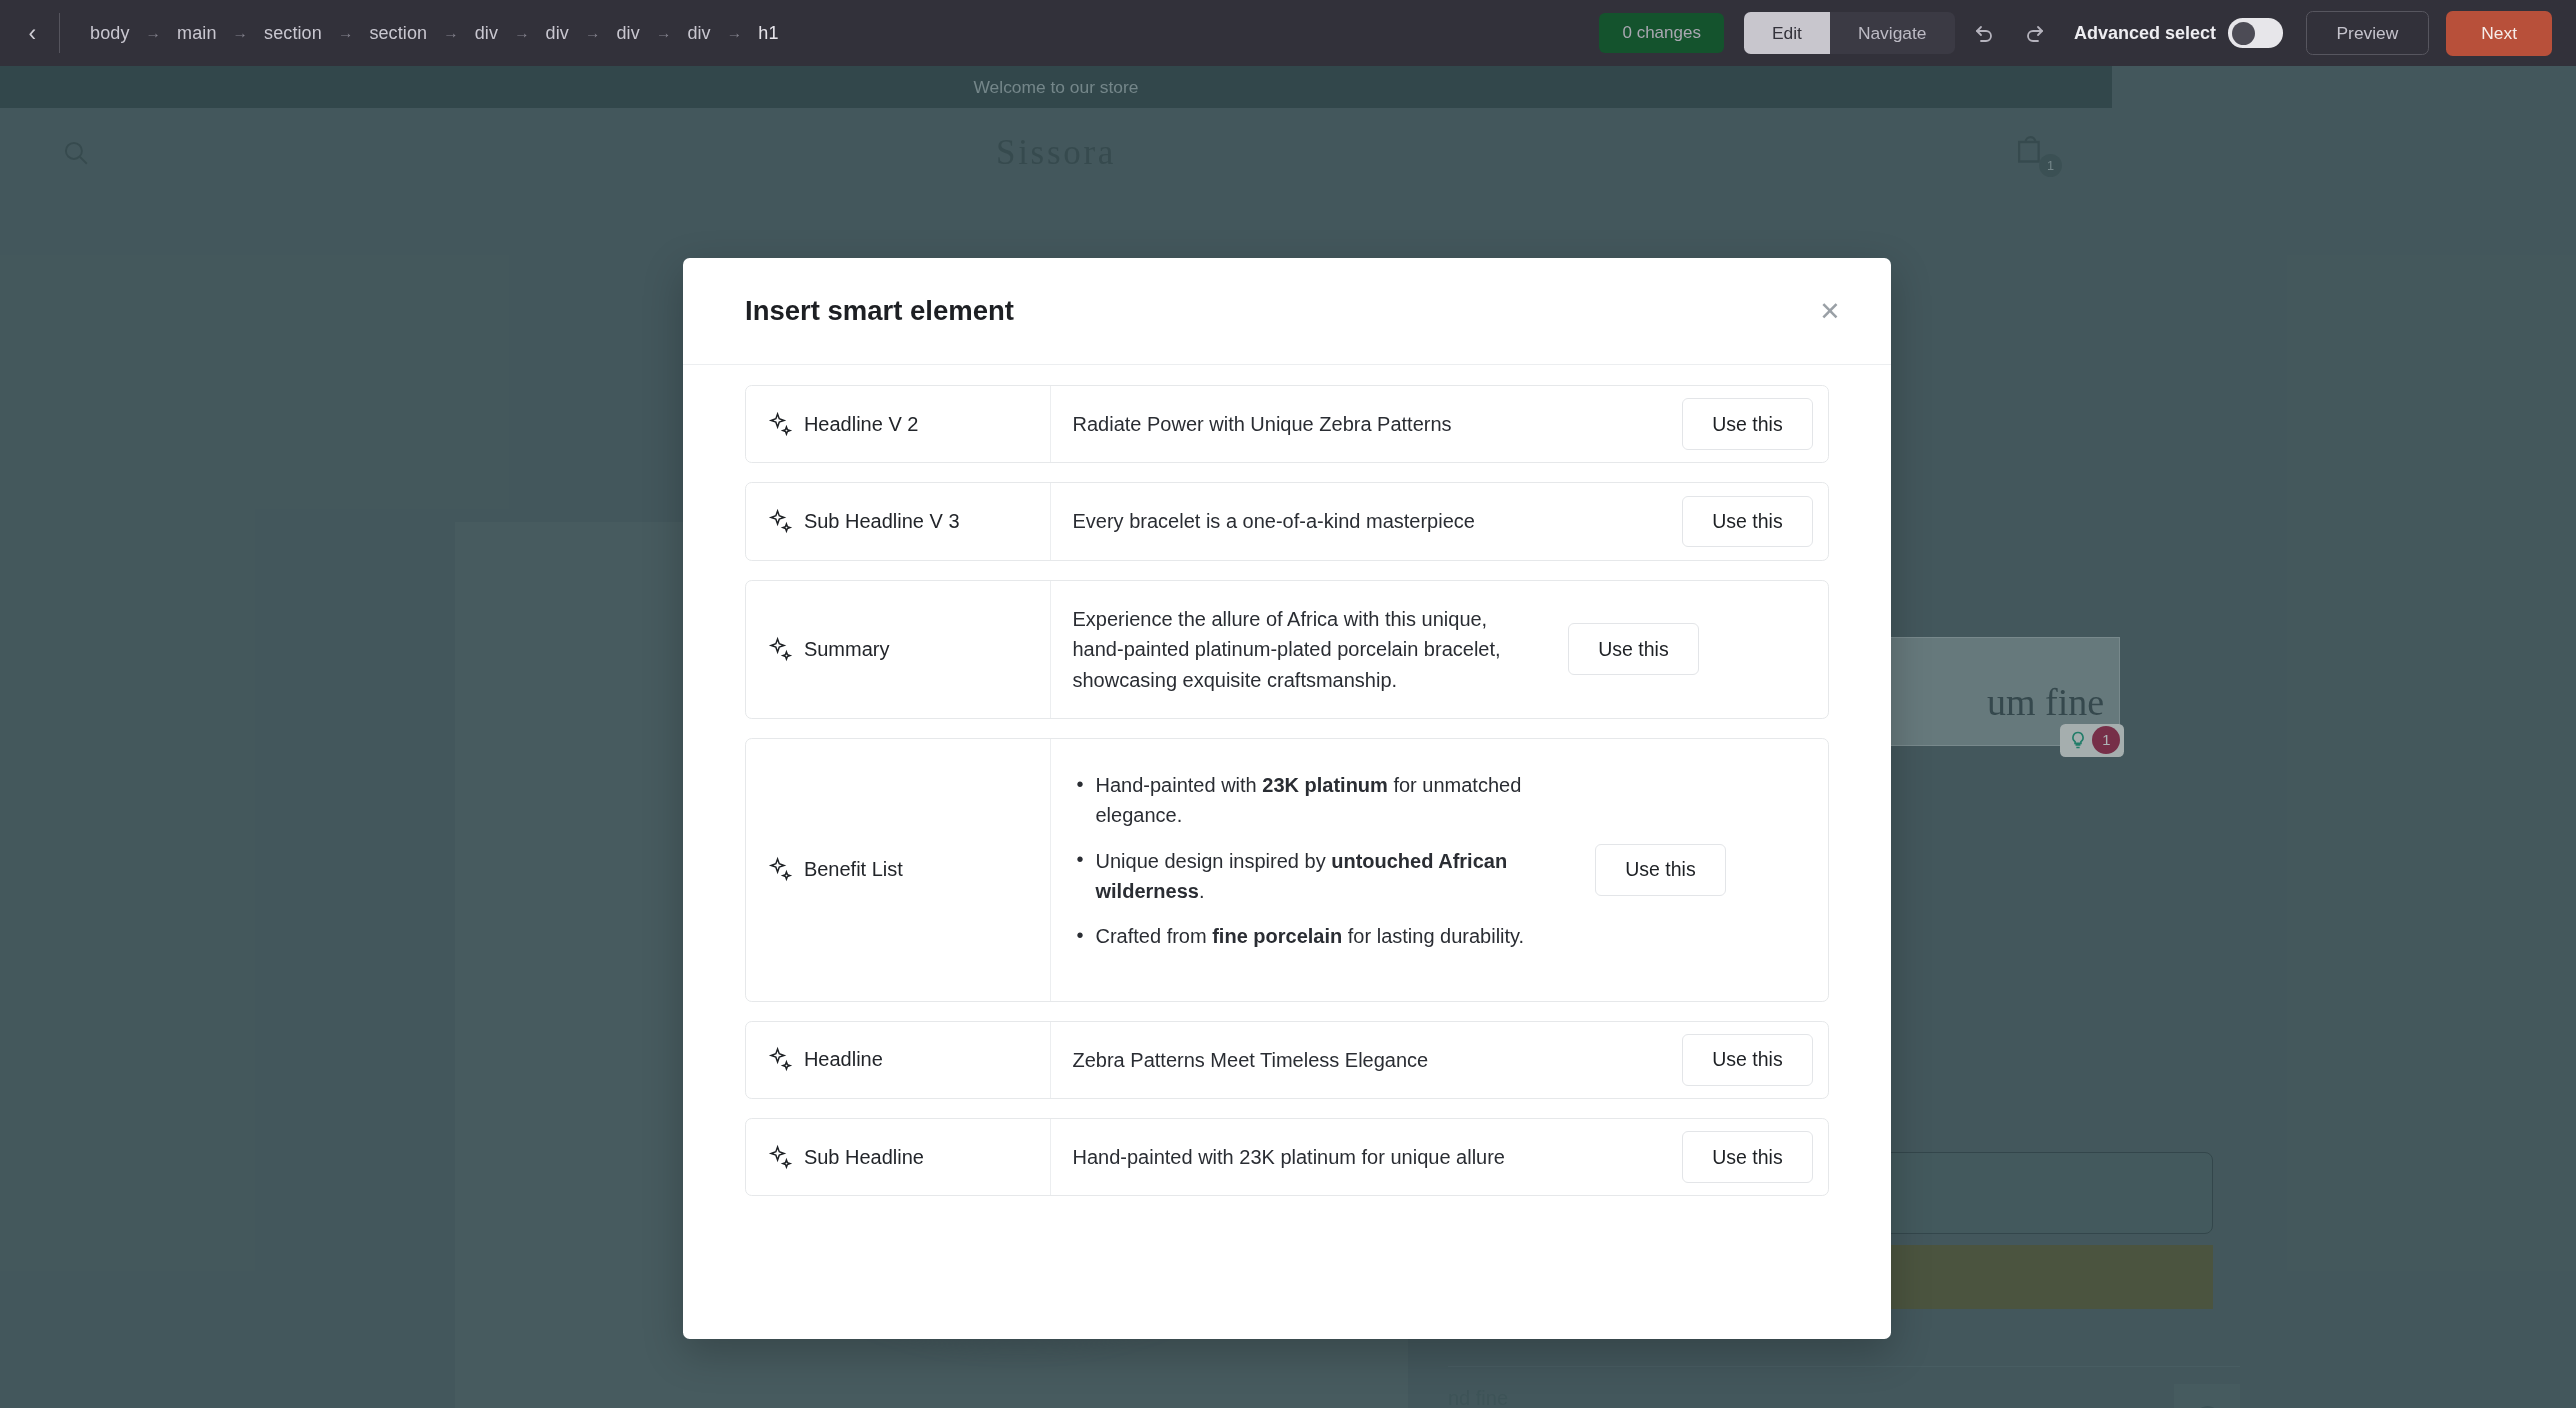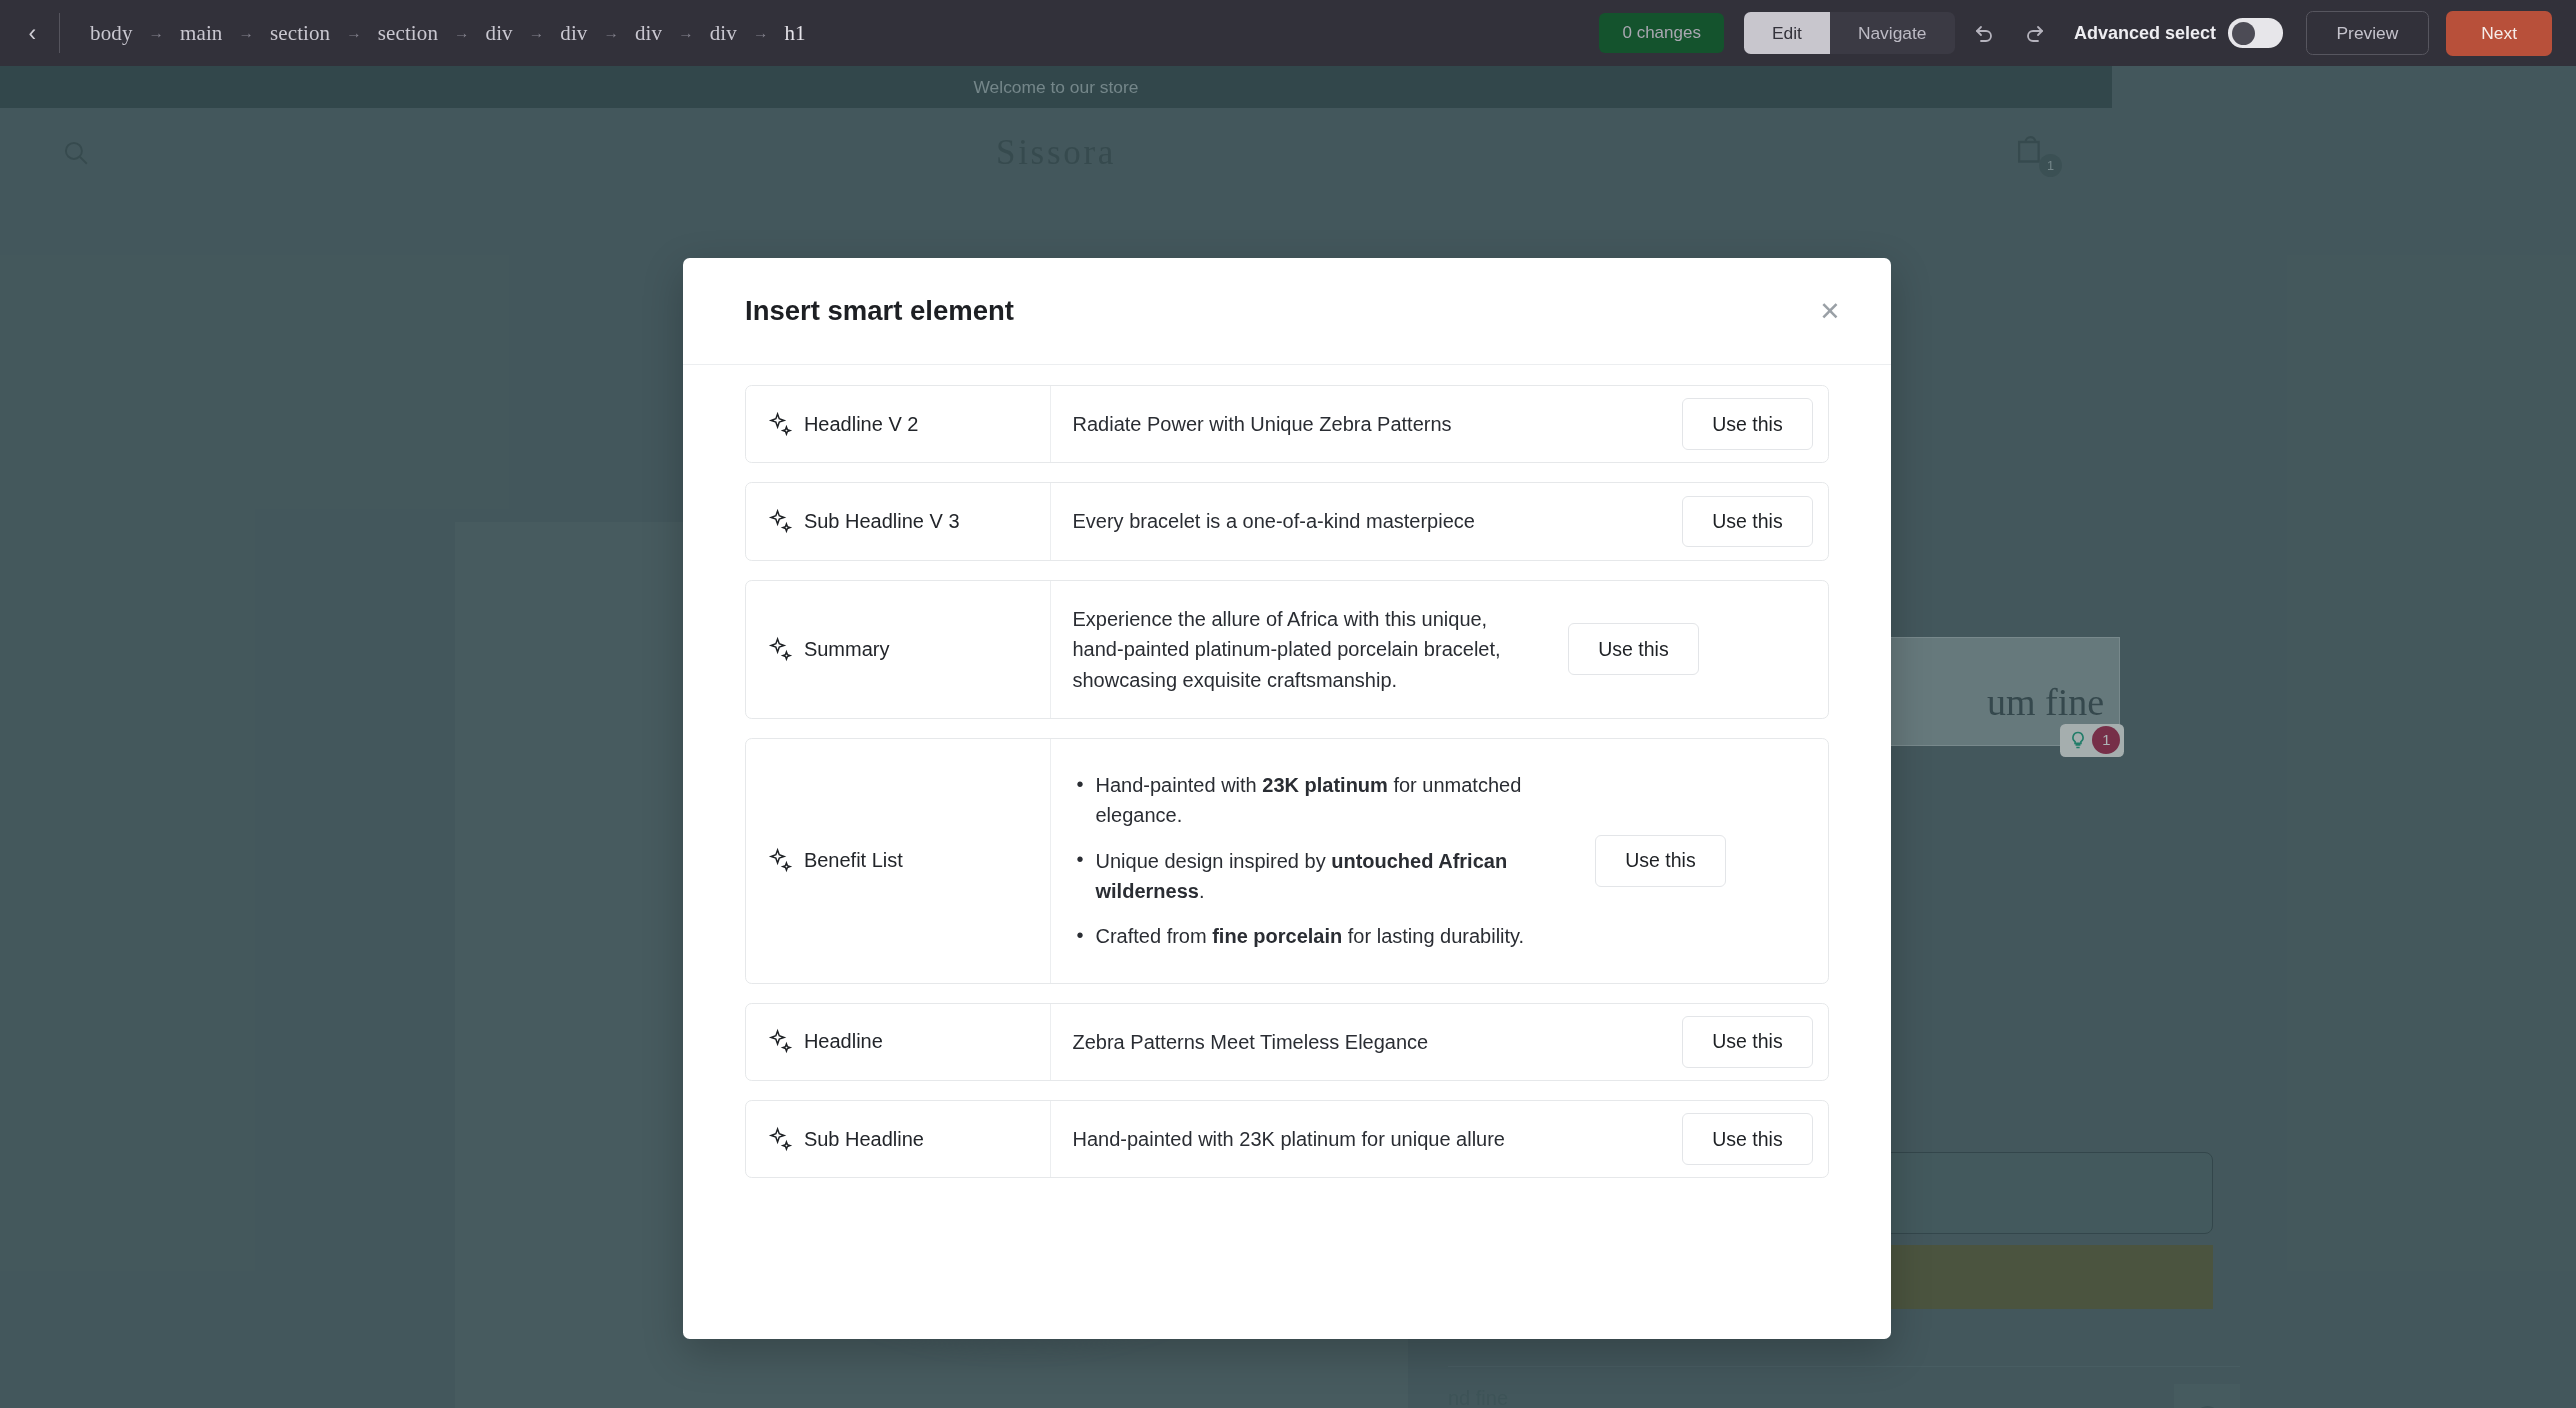--- a/index.html
+++ b/index.html
@@ -24,24 +24,23 @@
     display: flex; align-items: center; justify-content: center;
     color: #cfcdd4; font-size: 23px; line-height: 1;
     cursor: pointer;
   }
   .tb-divider {
     width: 1.3px; height: 40px; background: #55545d;
     margin: 0 14.8px 0 9.4px;
   }
   .breadcrumb { display: flex; align-items: center; gap: 0; flex: 0 0 auto; }
   .crumb {
-    color: #c9c7d0; font-size: 21px; letter-spacing: 0.1px;
+    color: #c9c7d0; font-size: 18px; letter-spacing: 0.1px;
     padding: 4px 14.8px; border-radius: 4.7px; cursor: pointer;
     white-space: nowrap;
-    font-family: Liberation Serif, serif;
   }
   .crumb.is-last { color: #e6e4ea; }
   .crumb-sep {
     color: #86848f; font-size: 15.4px; padding: 0 1.3px;
     display: inline-block;
   }
   .tb-right {
     margin-left: auto; display: flex; align-items: center; gap: 0;
   }
   .changes-chip {
@@ -382,21 +381,21 @@
     </div>
 
     <div class="se-row">
       <div class="se-left">
         <svg class="spark" viewBox="0 0 24 24" fill="none" stroke="#1d2024" stroke-width="1.3">
           <path d="M8.5 2.6l1.5 4.3 4.3 1.5-4.3 1.5-1.5 4.3-1.5-4.3L2.7 8.4l4.3-1.5z"></path>
           <path d="M16.4 14.2l.85 2.35 2.35.85-2.35.85-.85 2.35-.85-2.35-2.35-.85 2.35-.85z"></path>
         </svg>
         <span class="se-label">Benefit List</span>
       </div>
-      <div class="se-mid" style="max-width:537px; padding-top:31px; padding-bottom:31px;justify-content:center;">
+      <div class="se-mid" style="max-width:537px; padding-top:31px; padding-bottom:49px;justify-content:center;">
         <ul>
           <li>
             <span>Hand-painted with </span><b>23K platinum</b><span> for unmatched elegance.</span>
           </li>
           <li>
             <span>Unique design inspired by </span><b>untouched African wilderness</b><span>.</span>
           </li>
           <li>
             <span>Crafted from </span><b>fine porcelain</b><span> for lasting durability.</span>
           </li>

